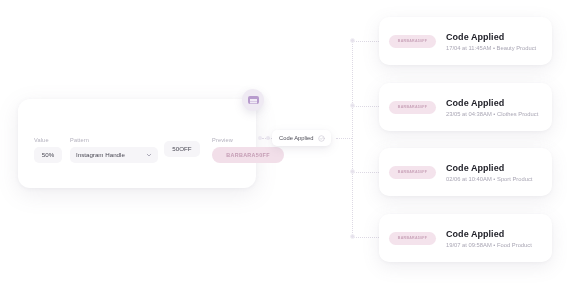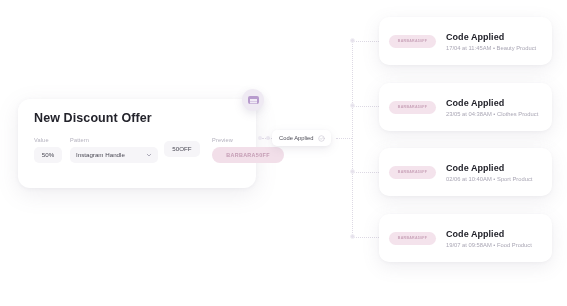--- a/index.html
+++ b/index.html
@@ -244,21 +244,20 @@
     color: #a9a6b4;
     white-space: nowrap;
   }
 </style>
 </head>
 <body>
 
 <div class="stage">
 
   <div class="offer-card">
-    <div class="offer-title">New Discount Offer</div>
 
     <div class="field-row">
 
       <div class="field f-value">
         <div class="field-label">Value</div>
         <div class="field-control">
           <span class="field-value">50%</span>
         </div>
       </div>
 

